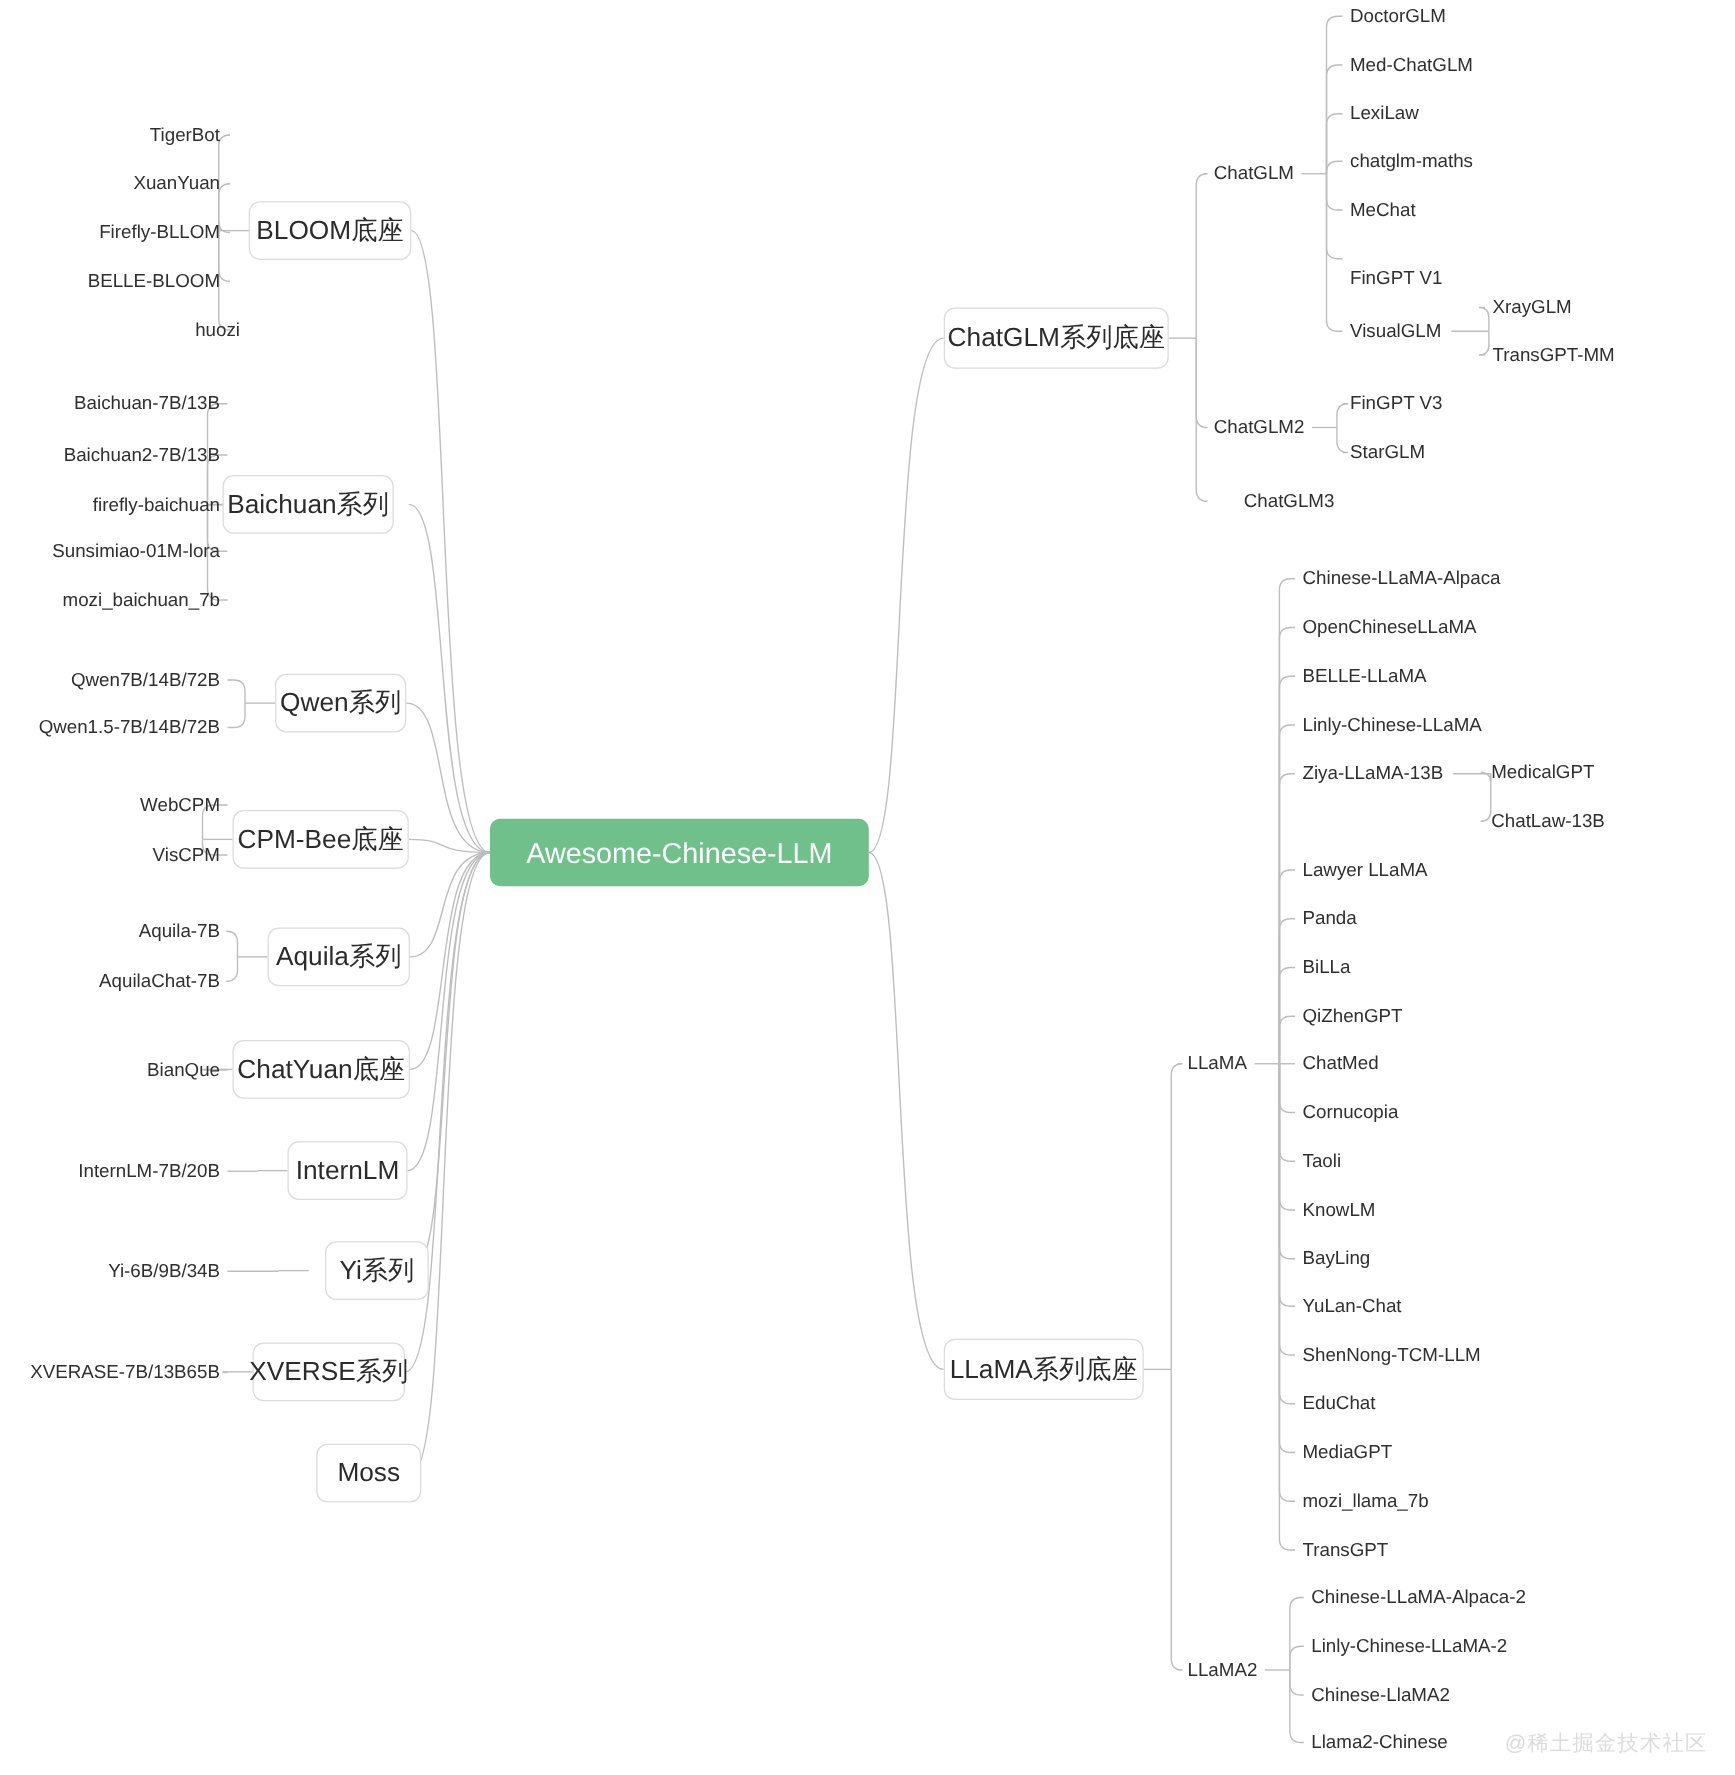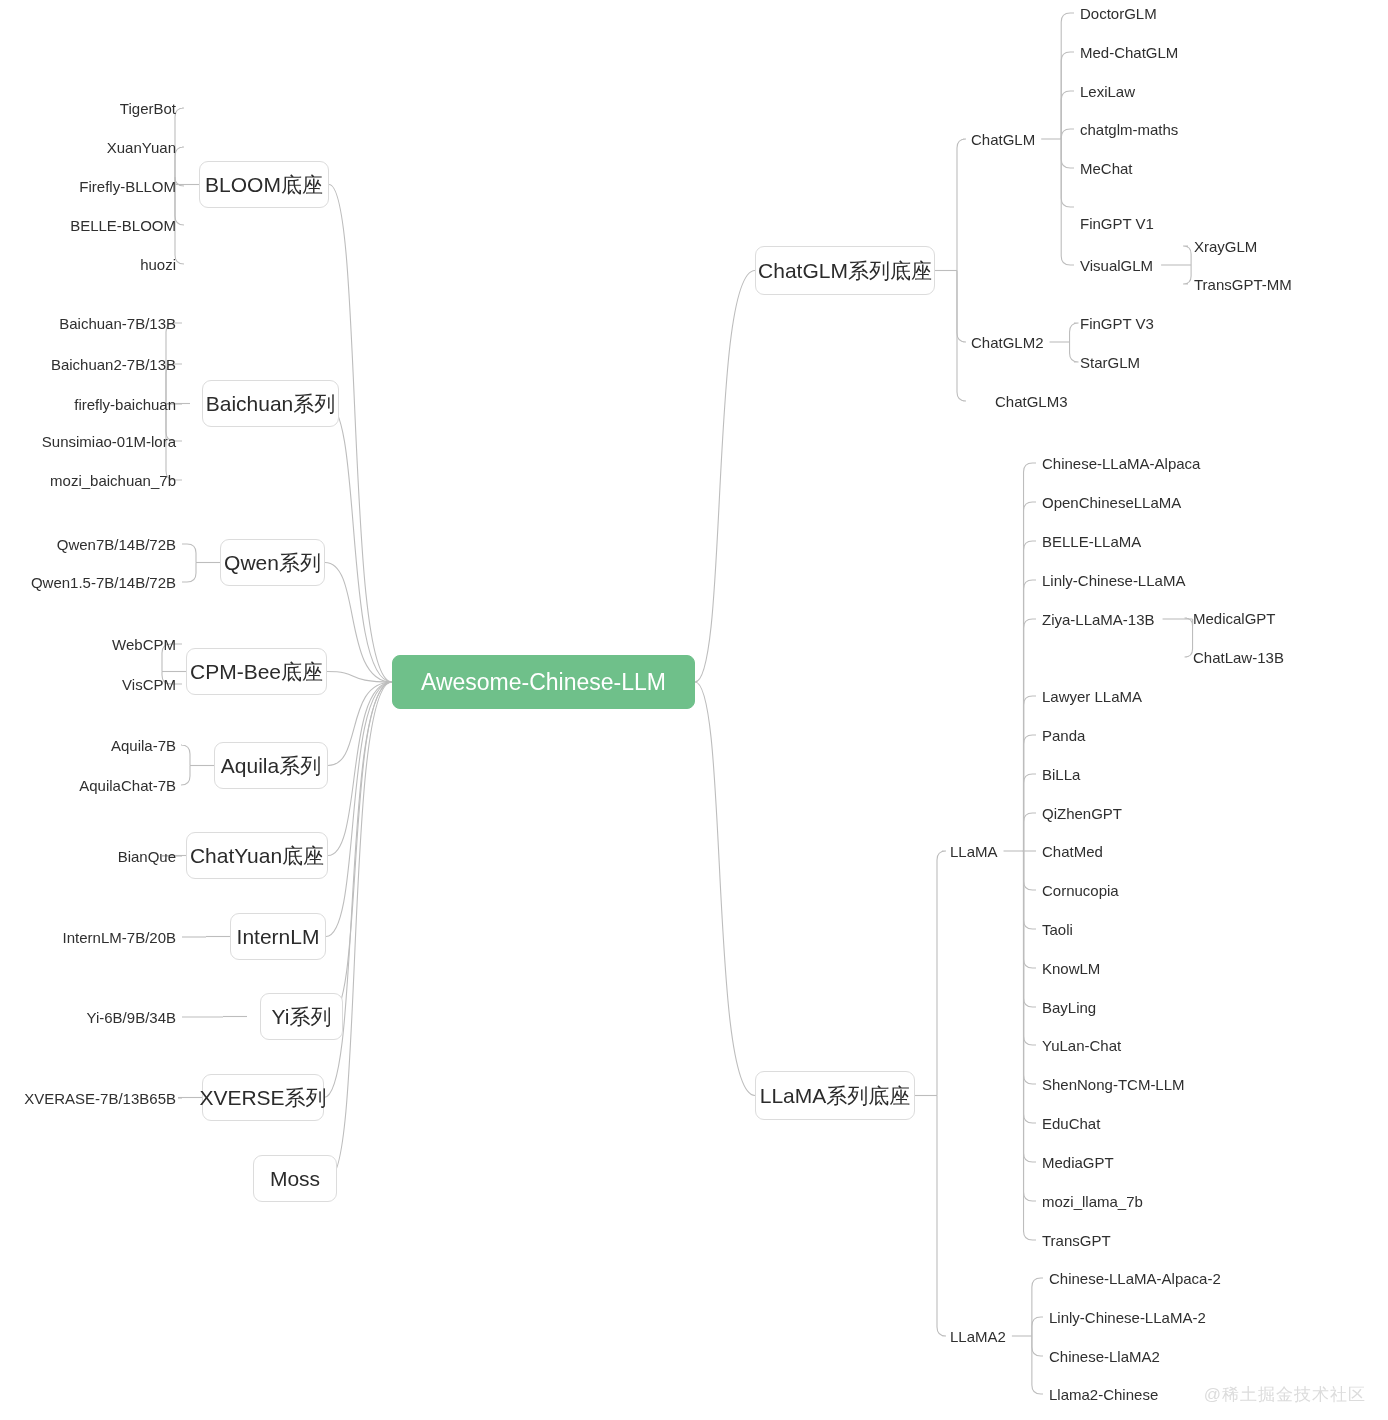--- a/index.html
+++ b/index.html
@@ -136,22 +136,22 @@
       <div class="box root" style="left: 392px; top: 655px; width: 303px; height: 54px;">
         <span>Awesome-Chinese-LLM</span>
       </div>
       <div class="box" style="left: 199px; top: 161px; width: 130px; height: 47px;">
         <span>BLOOM底座</span>
       </div>
       <div class="lbl r" style="left: 176px; top: 108px;">TigerBot</div>
       <div class="lbl r" style="left: 176px; top: 147px;">XuanYuan</div>
       <div class="lbl r" style="left: 176px; top: 186px;">Firefly-BLLOM</div>
       <div class="lbl r" style="left: 176px; top: 225px;">BELLE-BLOOM</div>
-      <div class="lbl r" style="left: 176px; top: 264px; text-align: center;">huozi</div>
-      <div class="box" style="left: 202px; top: 380px; width: 137px; height: 47px;">
+      <div class="lbl r" style="left: 192px; top: 264px; text-align: center;">huozi</div>
+      <div class="box" style="left: 178px; top: 380px; width: 137px; height: 47px;">
         <span>Baichuan系列</span>
       </div>
       <div class="lbl r" style="left: 176px; top: 323px;">Baichuan-7B/13B</div>
       <div class="lbl r" style="left: 176px; top: 364px;">Baichuan2-7B/13B</div>
       <div class="lbl r" style="left: 176px; top: 404px;">firefly-baichuan</div>
       <div class="lbl r" style="left: 176px; top: 441px;">Sunsimiao-01M-lora</div>
       <div class="lbl r" style="left: 176px; top: 480px;">mozi_baichuan_7b</div>
       <div class="box" style="left: 220px; top: 539px; width: 105px; height: 47px;">
         <span>Qwen系列</span>
       </div>

